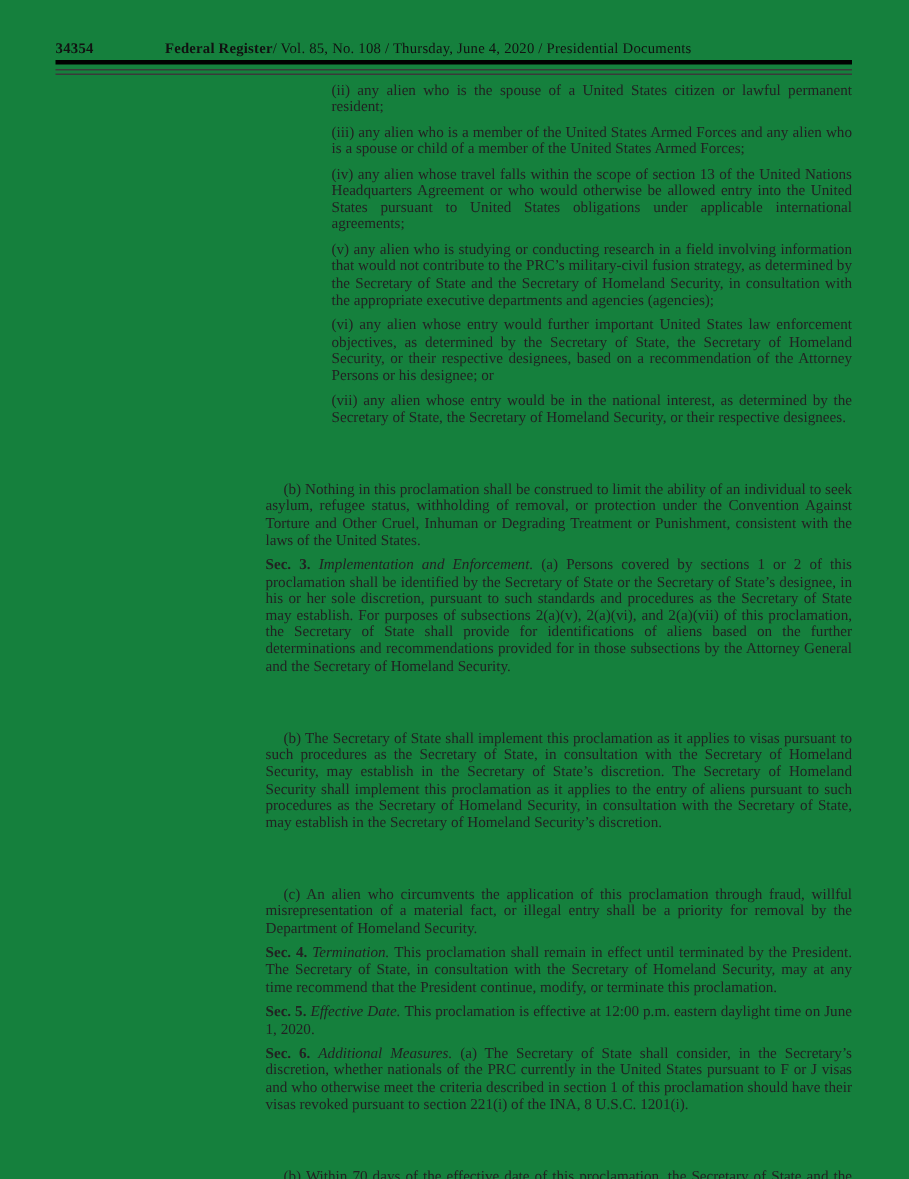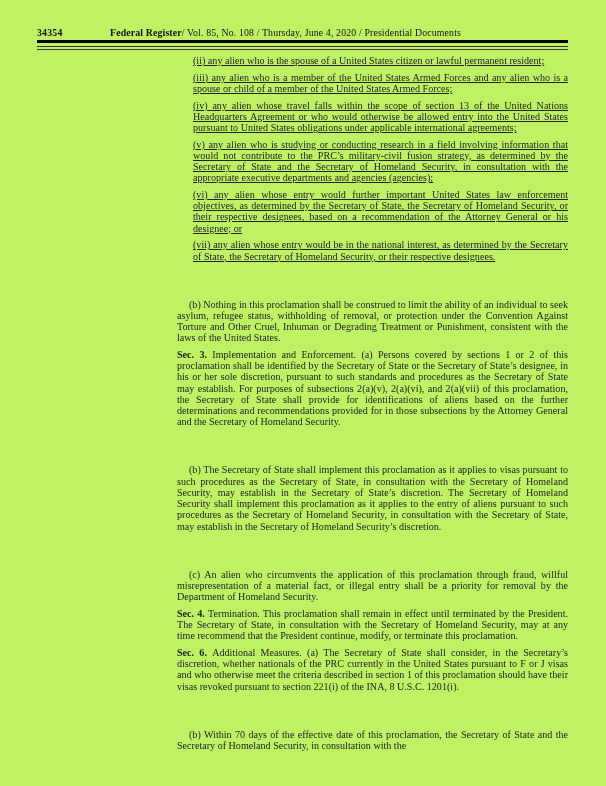--- a/index.html
+++ b/index.html
@@ -4,21 +4,21 @@
 <style>
   html, body {
     margin: 0;
     padding: 0;
     background: #ffffff;
   }
   .page {
     position: relative;
     width: 606px;
     height: 786px;
-    background: #bef264;
+    background: #15803d;
     overflow: hidden;
     font-family: "Liberation Serif", serif;
     color: #1e1e1e;
   }
   
   .header {
     position: absolute;
     top: 27px;
     left: 37px;
     right: 38px;
@@ -57,32 +57,32 @@
     font-size: 10.1px;
     line-height: 11.2px;
     text-align: justify;
     color: #222;
   }
   .para {
     margin: 0 0 5.5px 0;
     padding: 0;
   }
   .clause {
-    margin-left: 16px;
-    text-decoration: underline;
+    margin-left: 44px;
   }
   .indent {
     text-indent: 12px;
     margin-top: 37px;
   }
   .sec-label {
     font-weight: bold;
   }
   .sec-label::after { content: " "; }
   .sec-title {
+    font-style: italic;
   }
   .sec-title::after { content: " "; }
 </style>
 </head>
 <body>
 
 <div class="page">
 
   <div class="header">
     <span class="pagenum">34354</span><span class="citation"><span class="pub">Federal Register</span><span>/ Vol. 85, No. 108 / Thursday, June 4, 2020 / Presidential Documents</span></span>
@@ -97,34 +97,35 @@
   <div class="content">
 
     <p class="para clause">(ii) any alien who is the spouse of a United States citizen or lawful permanent resident;</p>
 
     <p class="para clause">(iii) any alien who is a member of the United States Armed Forces and any alien who is a spouse or child of a member of the United States Armed Forces;</p>
 
     <p class="para clause">(iv) any alien whose travel falls within the scope of section 13 of the United Nations Headquarters Agreement or who would otherwise be allowed entry into the United States pursuant to United States obligations under applicable international agreements;</p>
 
     <p class="para clause">(v) any alien who is studying or conducting research in a field involving information that would not contribute to the PRC’s military-civil fusion strategy, as determined by the Secretary of State and the Secretary of Homeland Security, in consultation with the appropriate executive departments and agencies (agencies);</p>
 
-    <p class="para clause">(vi) any alien whose entry would further important United States law enforcement objectives, as determined by the Secretary of State, the Secretary of Homeland Security, or their respective designees, based on a recommendation of the Attorney General or his designee; or</p>
+    <p class="para clause">(vi) any alien whose entry would further important United States law enforcement objectives, as determined by the Secretary of State, the Secretary of Homeland Security, or their respective designees, based on a recommendation of the Attorney Persons or his designee; or</p>
 
     <p class="para clause">(vii) any alien whose entry would be in the national interest, as determined by the Secretary of State, the Secretary of Homeland Security, or their respective designees.</p>
 
     <p class="para indent">(b) Nothing in this proclamation shall be construed to limit the ability of an individual to seek asylum, refugee status, withholding of removal, or protection under the Convention Against Torture and Other Cruel, Inhuman or Degrading Treatment or Punishment, consistent with the laws of the United States.</p>
 
     <p class="para sec"><span class="sec-label">Sec. 3.</span><span class="sec-title">Implementation and Enforcement.</span><span class="sec-text">(a) Persons covered by sections 1 or 2 of this proclamation shall be identified by the Secretary of State or the Secretary of State’s designee, in his or her sole discretion, pursuant to such standards and procedures as the Secretary of State may establish. For purposes of subsections 2(a)(v), 2(a)(vi), and 2(a)(vii) of this proclamation, the Secretary of State shall provide for identifications of aliens based on the further determinations and recommendations provided for in those subsections by the Attorney General and the Secretary of Homeland Security.</span></p>
 
     <p class="para indent">(b) The Secretary of State shall implement this proclamation as it applies to visas pursuant to such procedures as the Secretary of State, in consultation with the Secretary of Homeland Security, may establish in the Secretary of State’s discretion. The Secretary of Homeland Security shall implement this proclamation as it applies to the entry of aliens pursuant to such procedures as the Secretary of Homeland Security, in consultation with the Secretary of State, may establish in the Secretary of Homeland Security’s discretion.</p>
 
     <p class="para indent">(c) An alien who circumvents the application of this proclamation through fraud, willful misrepresentation of a material fact, or illegal entry shall be a priority for removal by the Department of Homeland Security.</p>
 
     <p class="para sec"><span class="sec-label">Sec. 4.</span><span class="sec-title">Termination.</span><span class="sec-text">This proclamation shall remain in effect until terminated by the President. The Secretary of State, in consultation with the Secretary of Homeland Security, may at any time recommend that the President continue, modify, or terminate this proclamation.</span></p>
 
+    <p class="para sec"><span class="sec-label">Sec. 5.</span><span class="sec-title">Effective Date.</span><span class="sec-text">This proclamation is effective at 12:00 p.m. eastern daylight time on June 1, 2020.</span></p>
 
     <p class="para sec"><span class="sec-label">Sec. 6.</span><span class="sec-title">Additional Measures.</span><span class="sec-text">(a) The Secretary of State shall consider, in the Secretary’s discretion, whether nationals of the PRC currently in the United States pursuant to F or J visas and who otherwise meet the criteria described in section 1 of this proclamation should have their visas revoked pursuant to section 221(i) of the INA, 8 U.S.C. 1201(i).</span></p>
 
     <p class="para indent">(b) Within 70 days of the effective date of this proclamation, the Secretary of State and the Secretary of Homeland Security, in consultation with the</p>
 
   </div>
 
 </div>
 
 </body></html>

